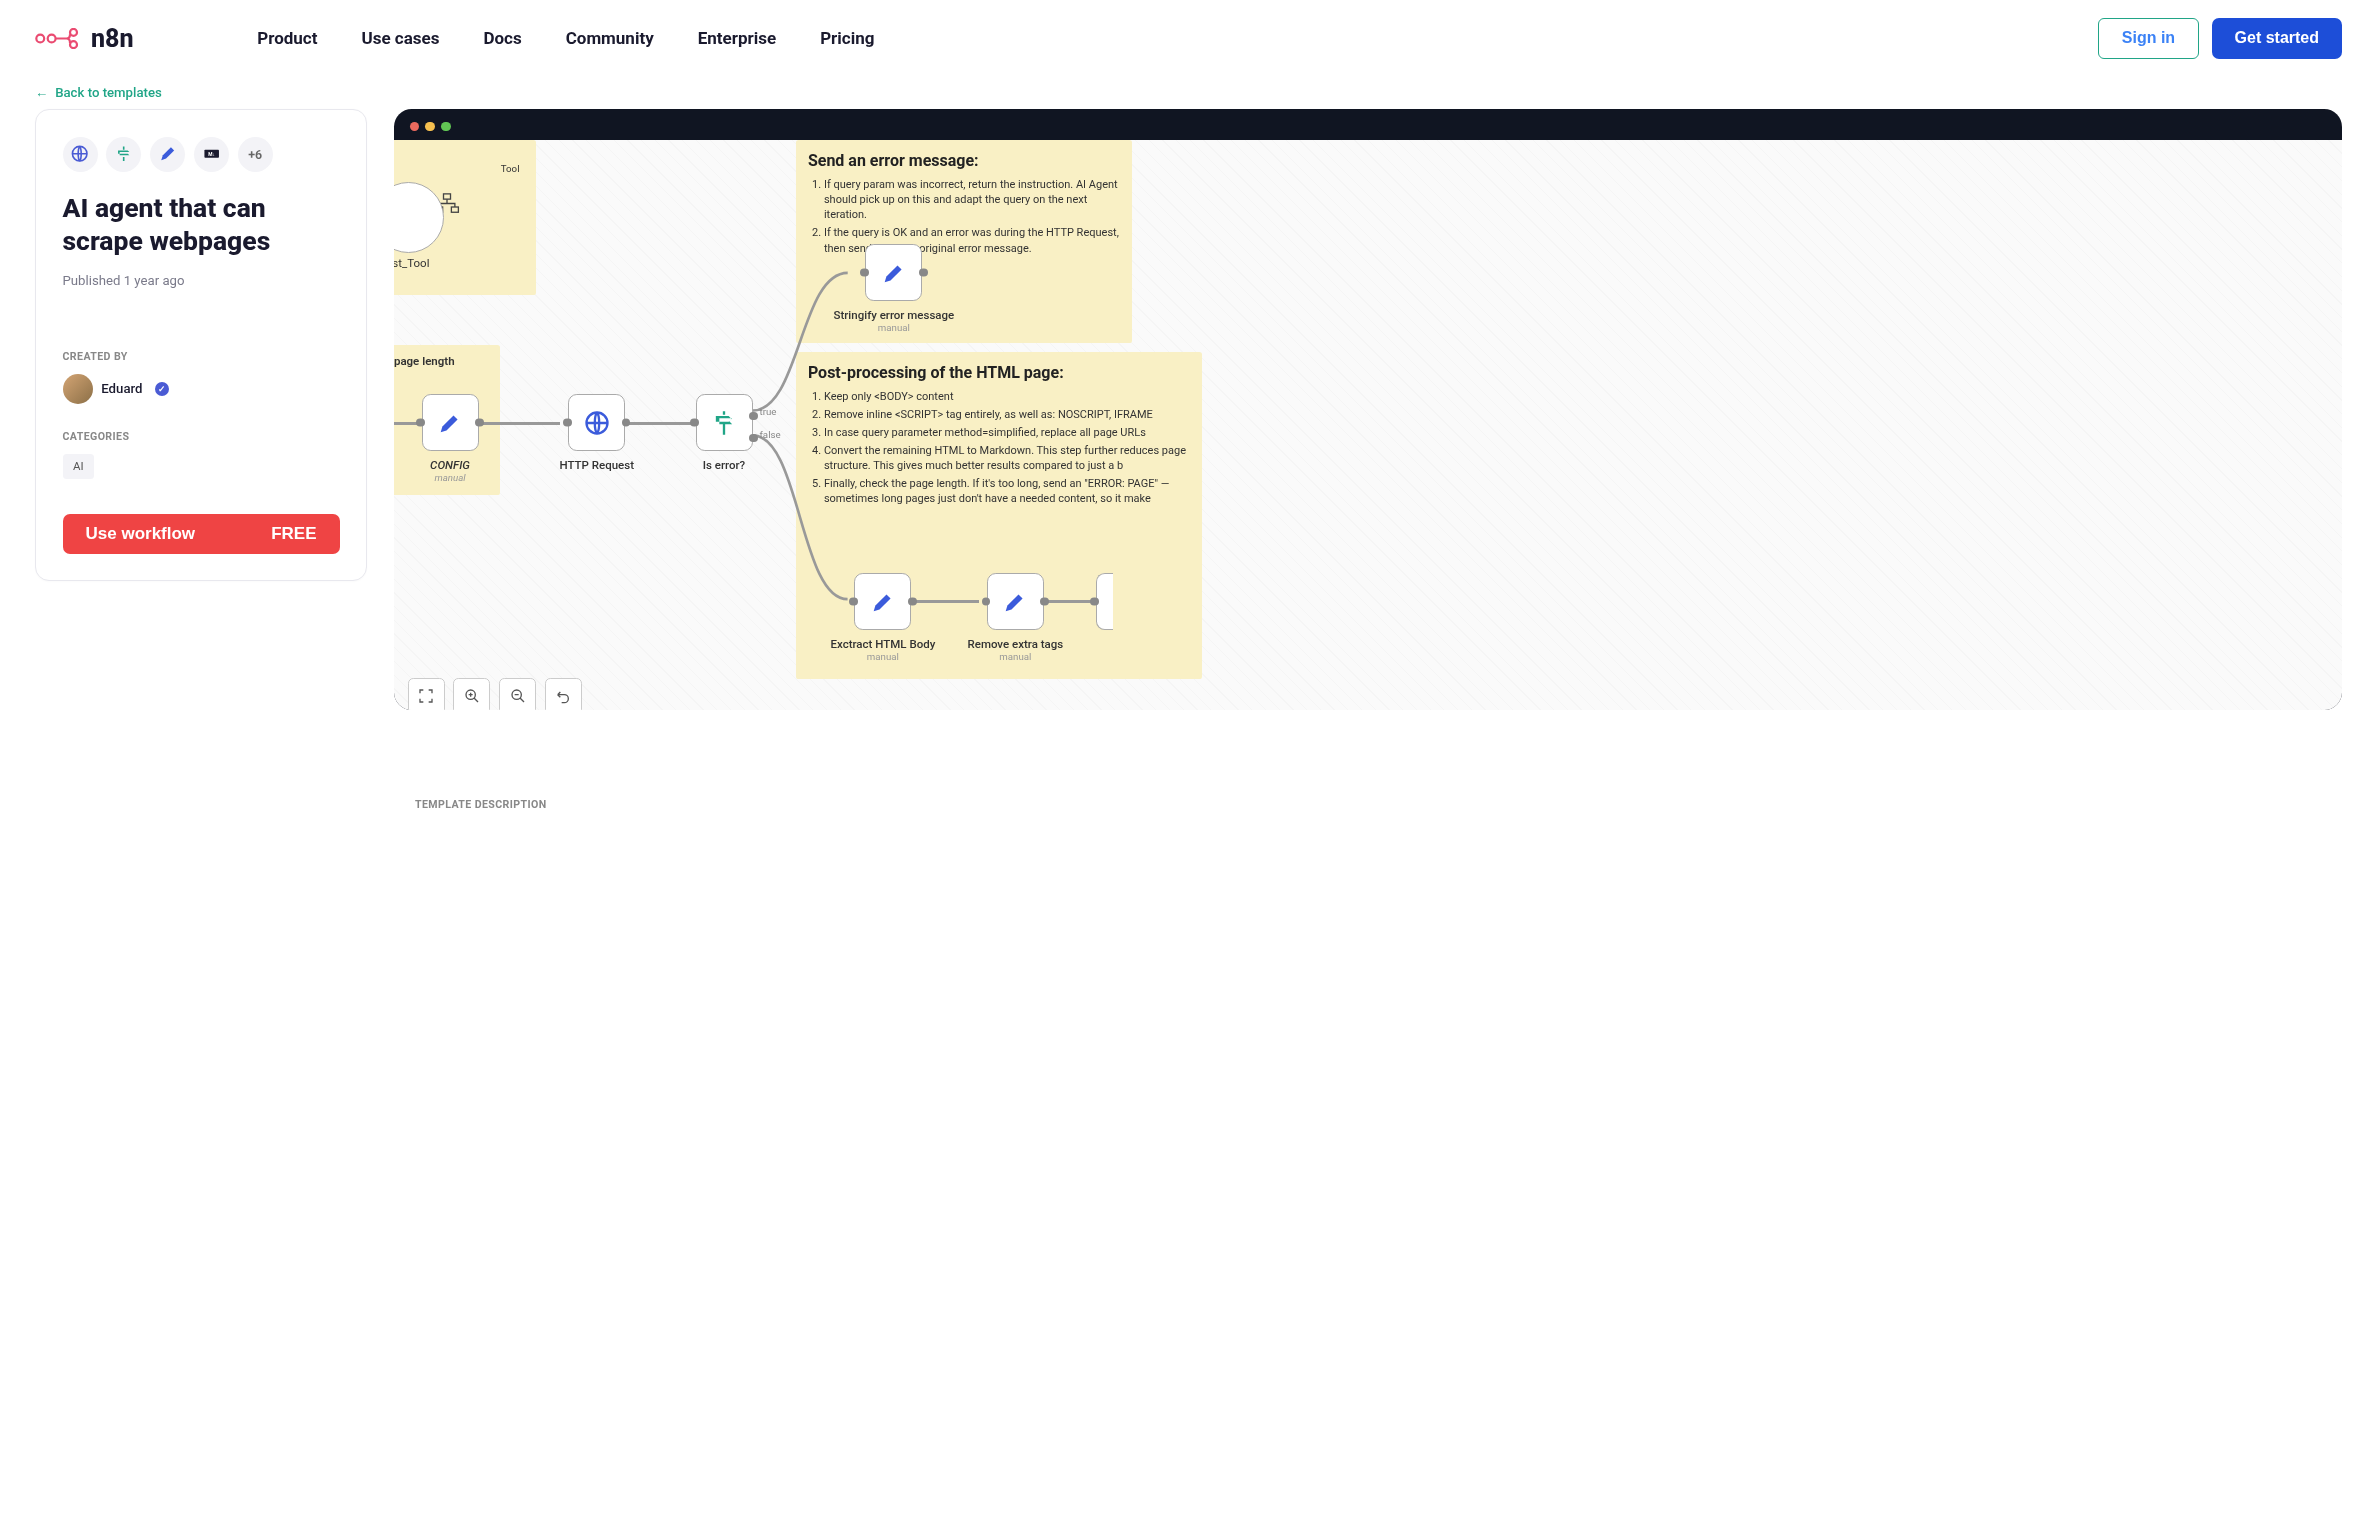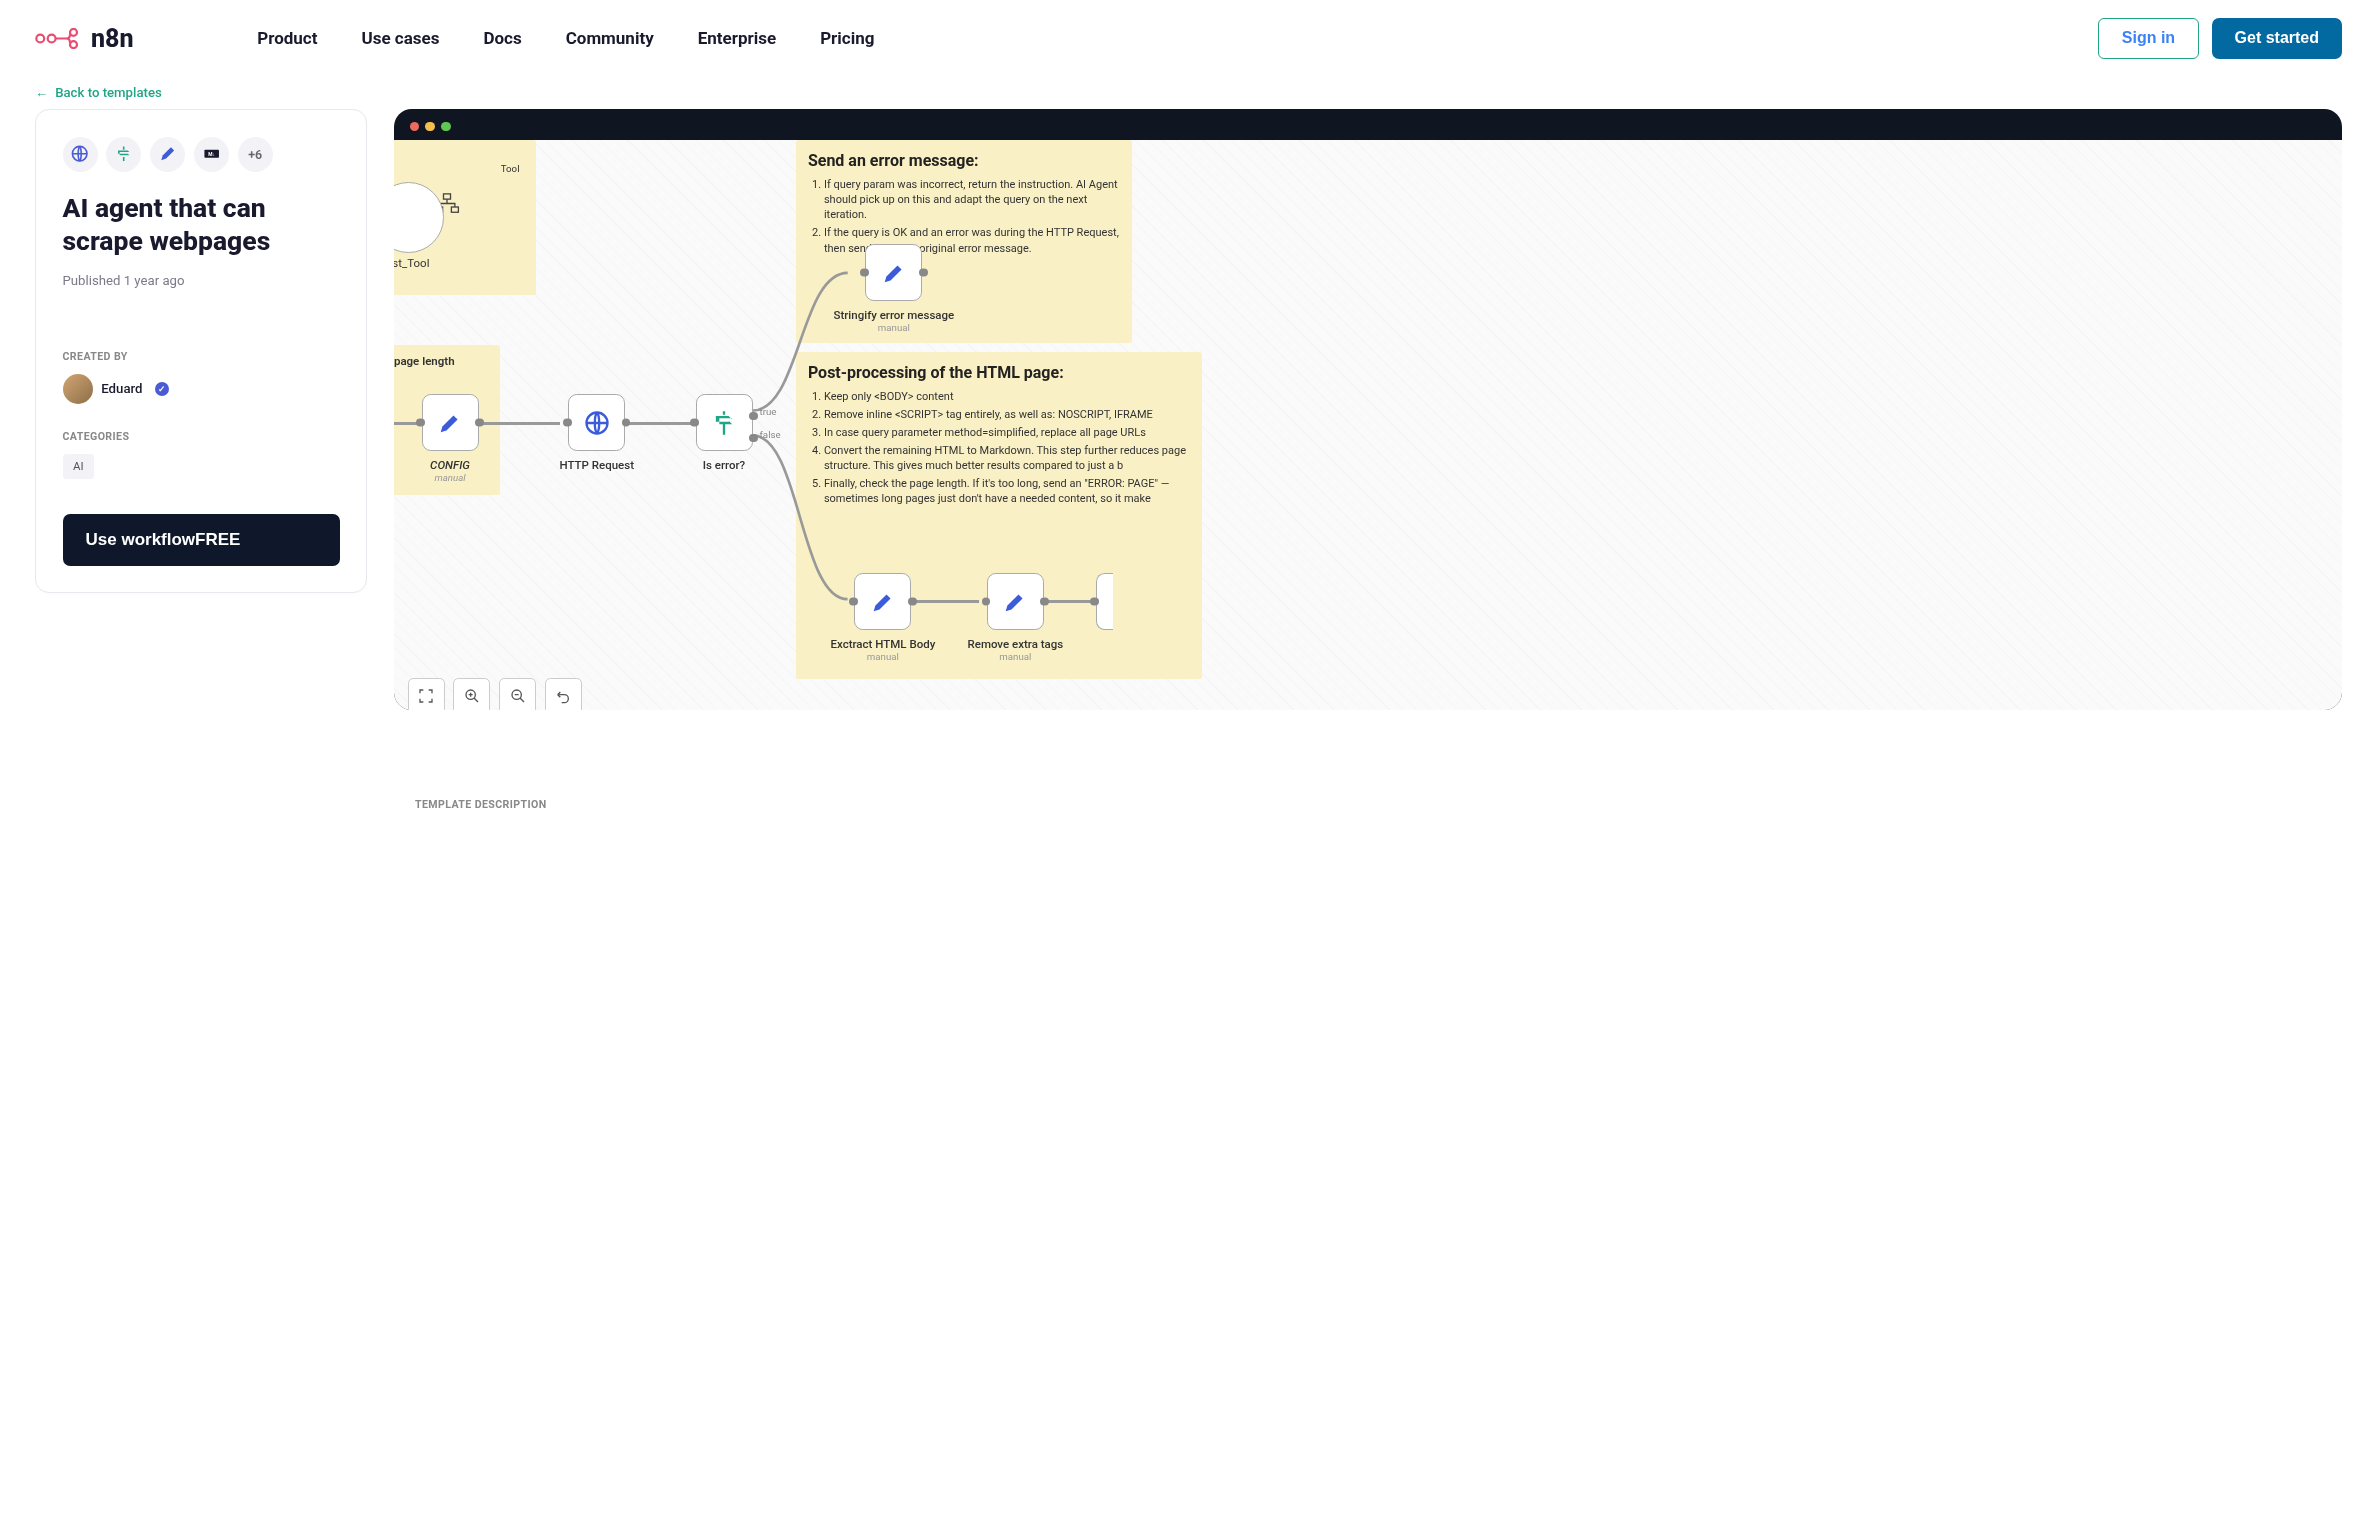--- a/index.html
+++ b/index.html
@@ -6,41 +6,41 @@
 body { font-family: -apple-system, BlinkMacSystemFont, "Segoe UI", Roboto, sans-serif; background: #fff; color: #1a1a1a; }
 
 
 .header { display: flex; align-items: center; padding: 17.7px 35px; gap: 17.7px; }
 .logo { display: flex; align-items: center; gap: 7px; }
 .logo-text { font-size: 25px; font-weight: 800; color: #1a1a2e; }
 .nav { display: flex; gap: 44px; margin-left: 106px; }
 .nav-item { font-size: 17px; font-weight: 700; color: #1a1a2e; cursor: pointer; }
 .header-actions { margin-left: auto; display: flex; gap: 12.4px; }
 .btn-signin { border: 1.8px solid #20a587; background: #fff; color: #3b82f6; padding: 10.6px 23px; border-radius: 6px; font-size: 16px; font-weight: 700; cursor: pointer; margin-left: 28px; }
-.btn-getstarted { border: none; background: #0369a1; color: #fff; padding: 10.6px 23px; border-radius: 7px; font-size: 16px; font-weight: 700; cursor: pointer; }
+.btn-getstarted { border: none; background: #1d4ed8; color: #fff; padding: 10.6px 23px; border-radius: 7px; font-size: 16px; font-weight: 700; cursor: pointer; }
 
 
 .main { display: flex; padding: 8.8px 35px 35px 35px; gap: 26.5px; align-items: flex-start; }
 .back-link { display: flex; align-items: center; gap: 7px; color: #20a587; font-size: 13.2px; font-weight: 500; cursor: pointer; margin: 8.8px 0 0 35px; }
 
 
 .side-card { width: 332px; border: 0.9px solid #e8e8ee; border-radius: 14px; padding: 26.5px; background: #fff; box-shadow: 0 0.9px 1.8px rgba(0,0,0,0.02); }
 .icon-row { display: flex; gap: 8.8px; margin-bottom: 19.4px; }
 .icon-chip { width: 35px; height: 35px; border-radius: 17.7px; background: #f3f3f7; display: flex; align-items: center; justify-content: center; font-size: 12.4px; color: #666; font-weight: 600; }
 .icon-chip svg { width: 19.4px; height: 19.4px; }
 .title { font-size: 26.5px; font-weight: 800; line-height: 1.25; color: #1a1a2e; margin-bottom: 16px; }
 .published { font-size: 13.2px; color: #7a7a8a; margin-bottom: 62px; }
 .section-label { font-size: 10.6px; font-weight: 700; letter-spacing: 0.4px; color: #888; margin-bottom: 10.6px; }
 .author { display: flex; align-items: center; gap: 8.8px; margin-bottom: 26.5px; }
 .avatar { width: 30px; height: 30px; border-radius: 50%; background: linear-gradient(135deg, #d4a574, #8b6f47); }
 .author-name { font-size: 13.2px; font-weight: 500; color: #1a1a2e; }
 .verified { width: 14px; height: 14px; border-radius: 50%; background: #4a5bd4; display: inline-flex; align-items: center; justify-content: center; margin-left: 3.5px; }
 .verified::after { content: "✓"; color: #fff; font-size: 8.8px; font-weight: bold; }
 .category-chip { display: inline-block; background: #f3f3f7; padding: 5.3px 10.6px; border-radius: 3.5px; font-size: 11.5px; color: #555; margin-bottom: 35px; }
-.use-btn { width: 100%; background: #0f172a; color: #fff; border: none; border-radius: 7px; padding: 16px 23px; display: flex; align-items: center; font-size: 17px; font-weight: 700; cursor: pointer; }
+.use-btn { width: 100%; background: #ef4444; color: #fff; border: none; border-radius: 7px; padding: 10px 23px; display: flex; justify-content: space-between; align-items: center; font-size: 17px; font-weight: 700; cursor: pointer; }
 
 
 .preview { flex: 1; background: #101522; border-radius: 17.7px; padding: 12.4px 0 0 0; overflow: hidden; height: 601px; position: relative; }
 .preview-dots { display: flex; gap: 6.2px; padding: 0 0 8.8px 16px; }
 .dot { width: 9.7px; height: 9.7px; border-radius: 50%; }
 .dot.r { background: #ec6a5e; } .dot.y { background: #f5bf4f; } .dot.g { background: #61c554; }
 .canvas { background: repeating-linear-gradient(45deg, #fafafa, #fafafa 8.8px, #f5f5f5 8.8px, #f5f5f5 9.7px); height: 100%; position: relative; overflow: hidden; border-radius: 0 0 17.7px 17.7px; }
 
 
 .sticky { position: absolute; background: #f9f0c5; border-radius: 2.6px; padding: 10.6px 12.4px; font-size: 11.5px; color: #333; }

